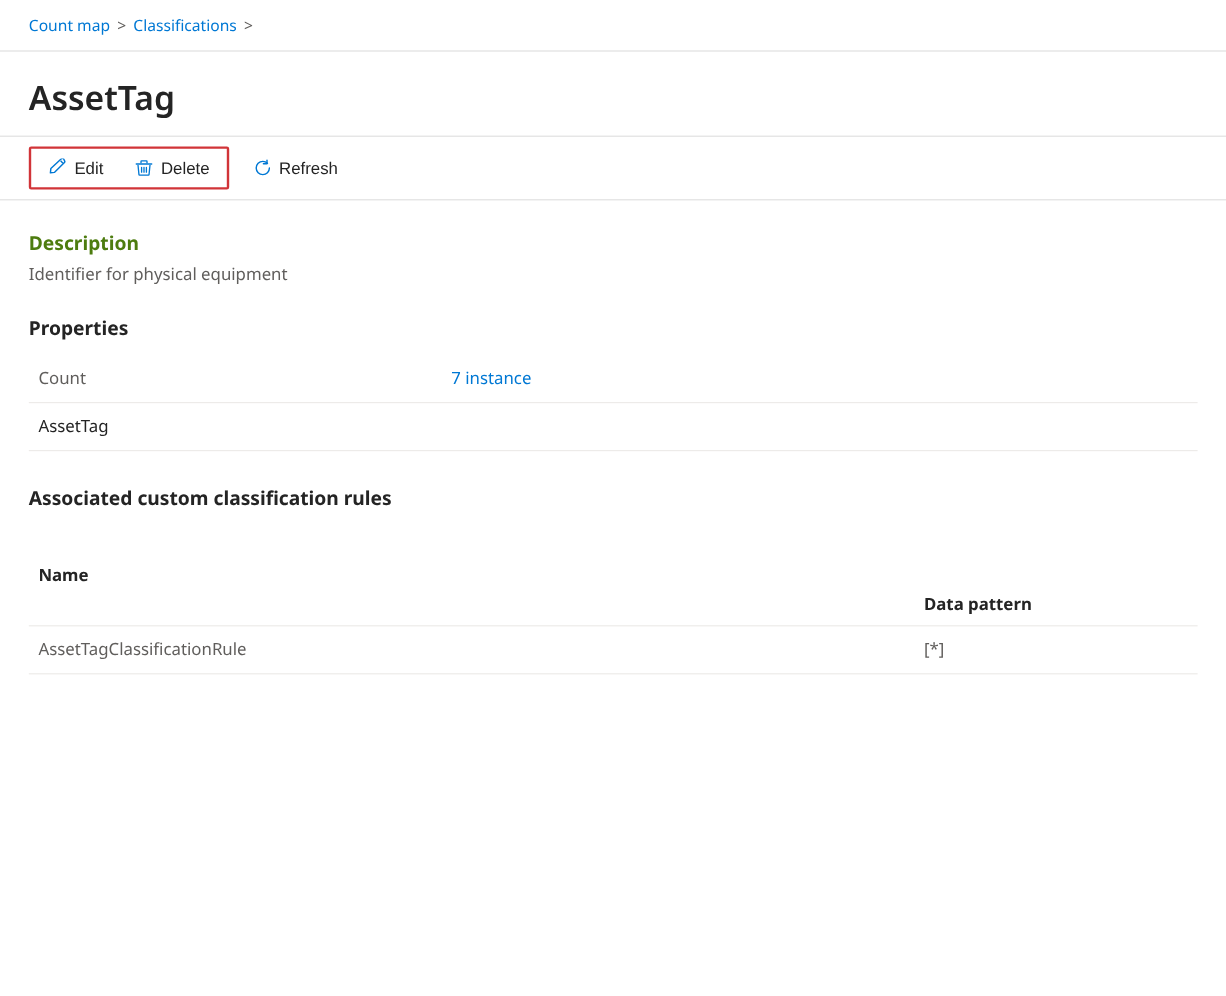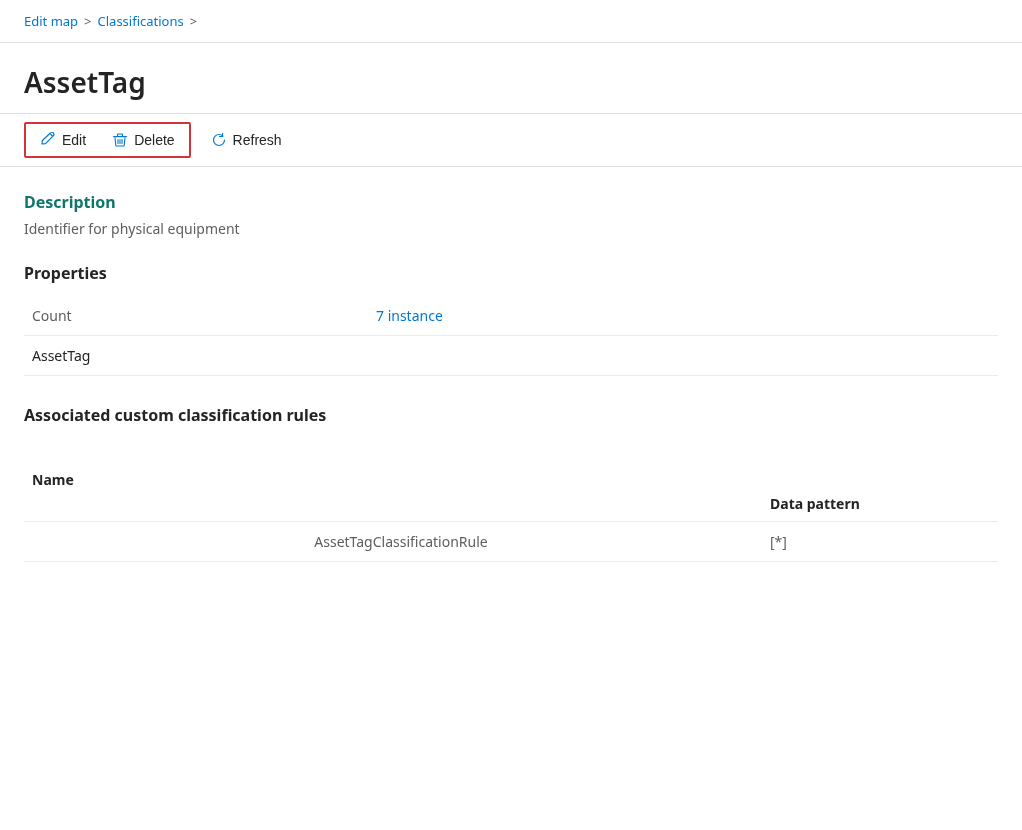--- a/index.html
+++ b/index.html
@@ -119,21 +119,21 @@
       padding: 24px 24px;
     }
 
     .section {
       margin-bottom: 24px;
     }
 
     .section-title {
       font-size: 16px;
       font-weight: 700;
-      color: #0f766e;
+      color: #4d7c0f;
       margin-bottom: 6px;
     }
 
     .section-description {
       font-size: 14px;
       color: #605e5c;
     }
 
     
     .properties-section {
@@ -220,34 +220,33 @@
       border-bottom: 1px solid #edebe9;
     }
 
     .rules-data-cell {
       font-size: 14px;
       color: #605e5c;
     }
 
     .rules-data-cell:first-child {
       flex: 1;
-      text-align: center;
     }
 
     .rules-data-cell:last-child {
       width: 220px;
     }
   </style>
 </head>
 <body>
 
 <div class="page-container">
 
   <nav class="breadcrumb">
-    <a class="breadcrumb-link">Edit map</a>
+    <a class="breadcrumb-link">Count map</a>
     <span class="breadcrumb-separator">&gt;</span>
     <a class="breadcrumb-link">Classifications</a>
     <span class="breadcrumb-separator">&gt;</span>
   </nav>
 
   <div class="page-title-section">
     <h1 class="page-title">AssetTag</h1>
   </div>
 
   <div class="toolbar">

